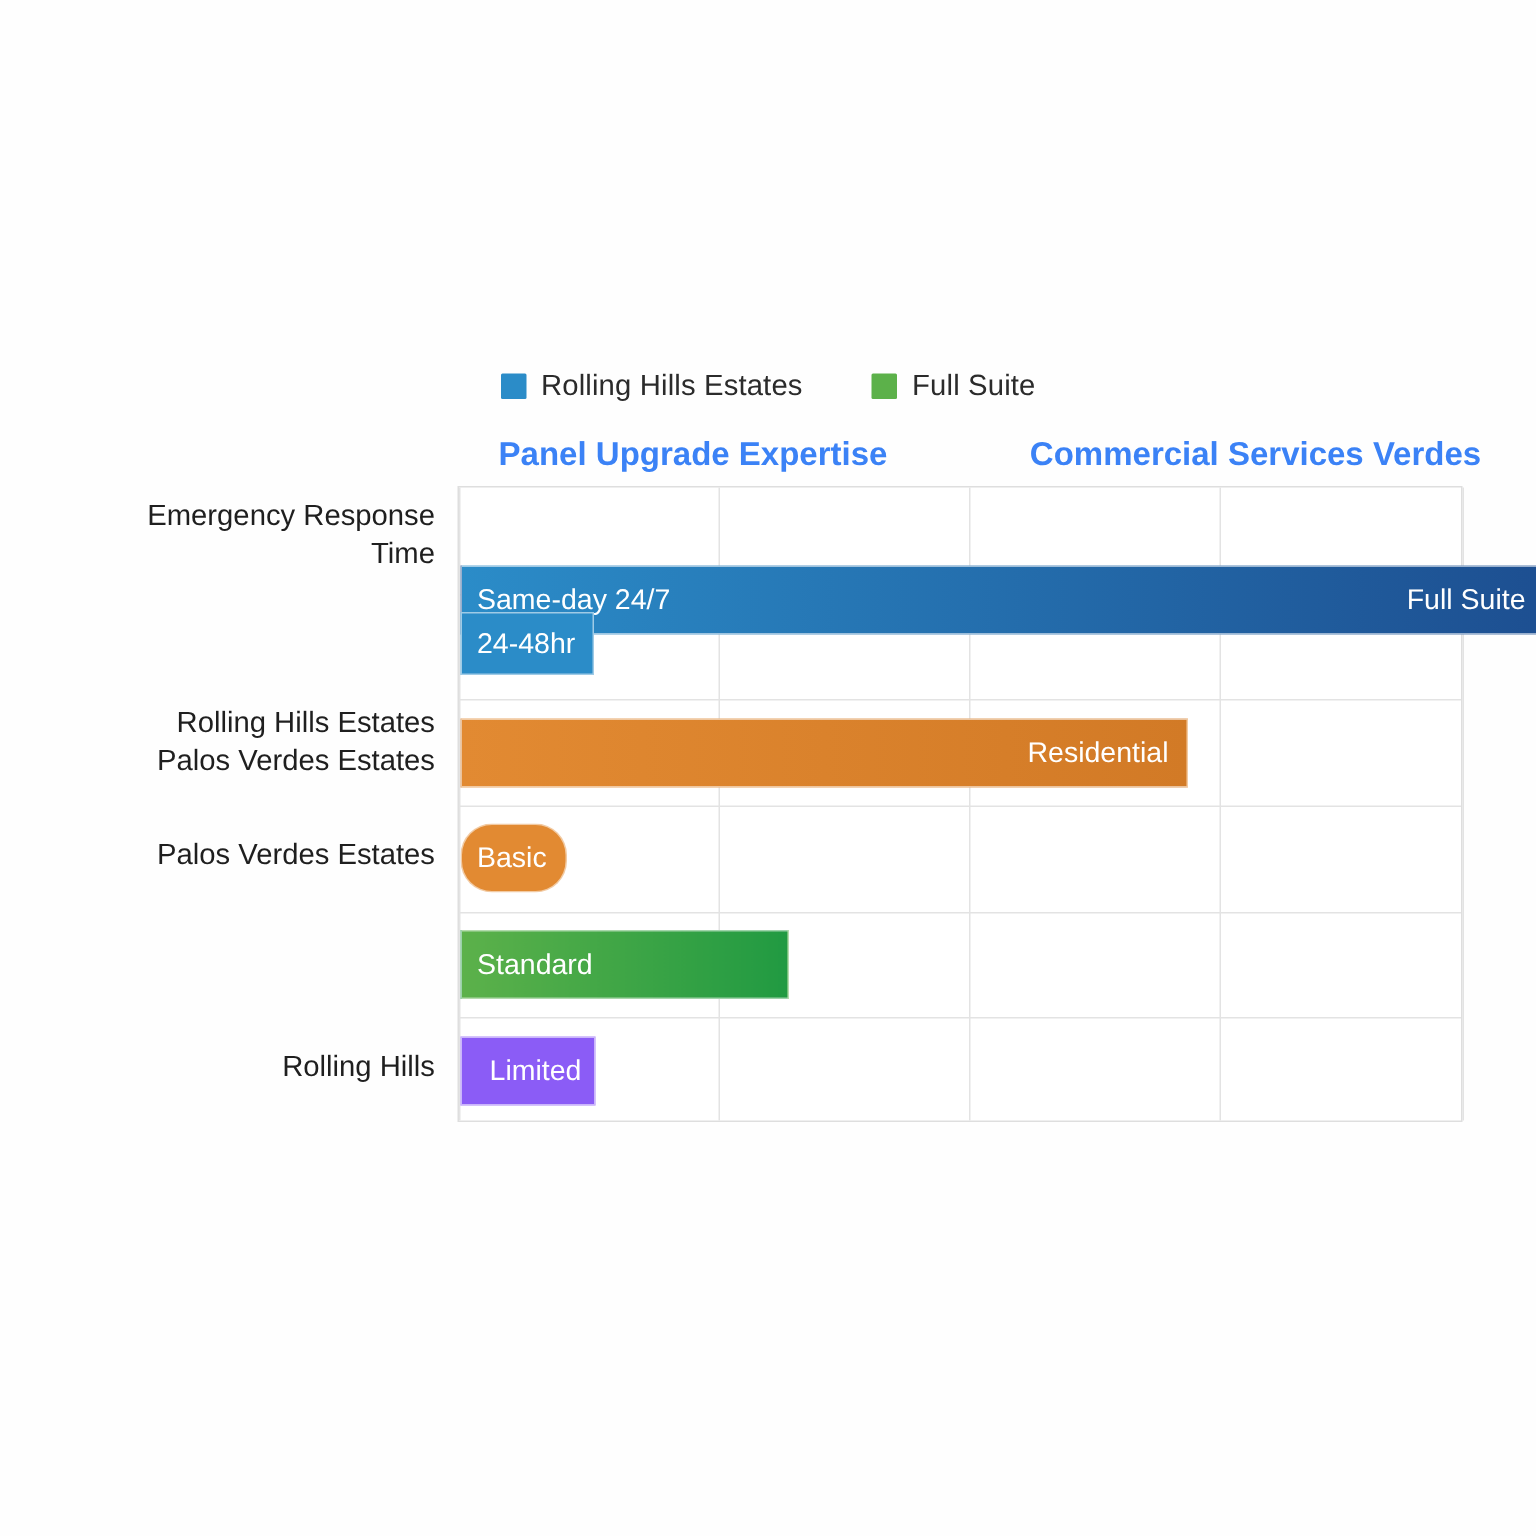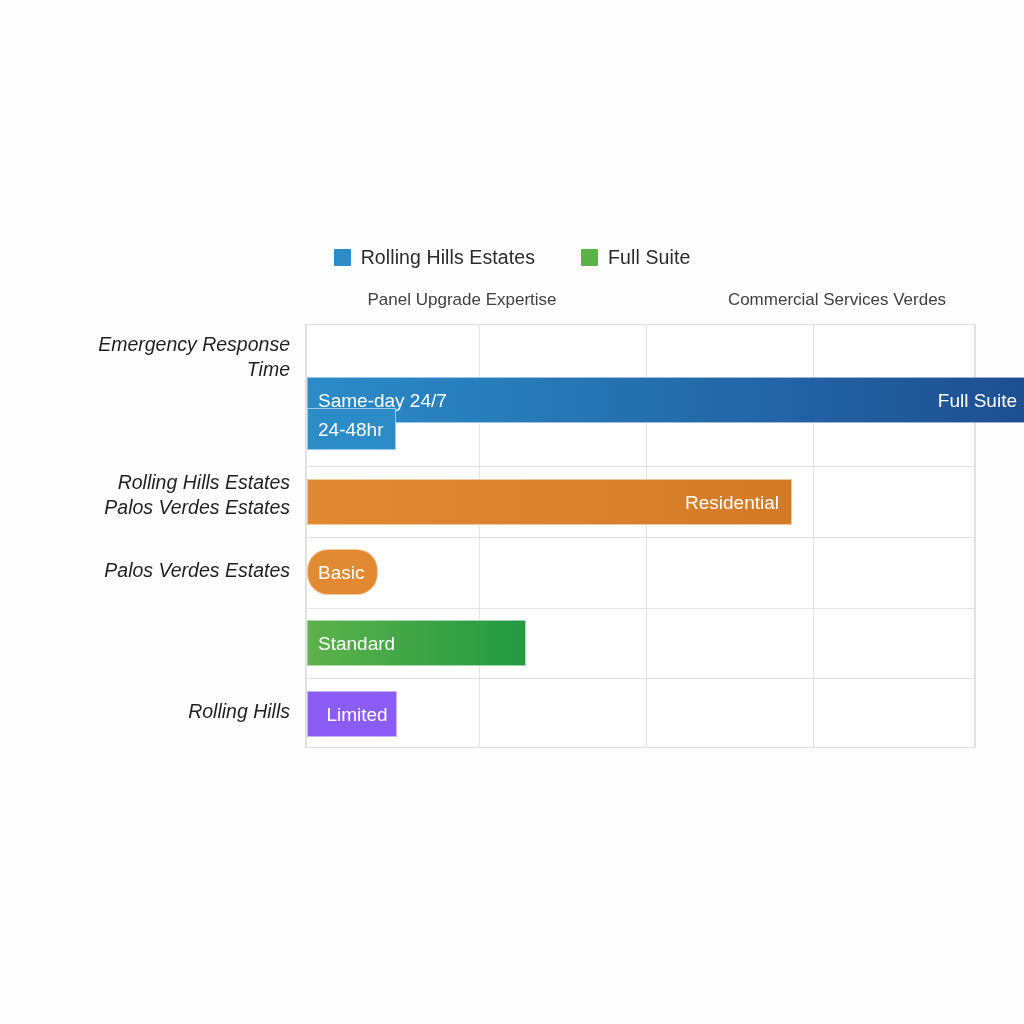--- a/index.html
+++ b/index.html
@@ -53,24 +53,25 @@
   
   .col-headers {
     position: absolute;
     top: 290px;
     left: 305px;
     width: 670px;
     height: 26px;
   }
   .col-header {
     position: absolute;
-    font-size: 17px;
-    color: #404040;
+    font-size: 22px;
+    color: #3b82f6;
     white-space: nowrap;
     transform: translateX(-50%);
+    font-weight: bold;
   }
 
   
   .plot {
     position: absolute;
     left: 305px;
     top: 324px;
     width: 670px;
     height: 424px;
     background: #ffffff;
@@ -102,21 +103,20 @@
     line-height: 25px;
     color: #1f1f1f;
     white-space: pre-line;
   }
   .row-labels-wrap {
     position: absolute;
     left: 50px;
     top: 324px;
     width: 240px;
     height: 424px;
-    font-style: italic;
   }
   .row-labels-wrap .row-label {
     position: absolute;
     right: 0;
     left: 0;
     width: auto;
   }
 
   
   .bar {

